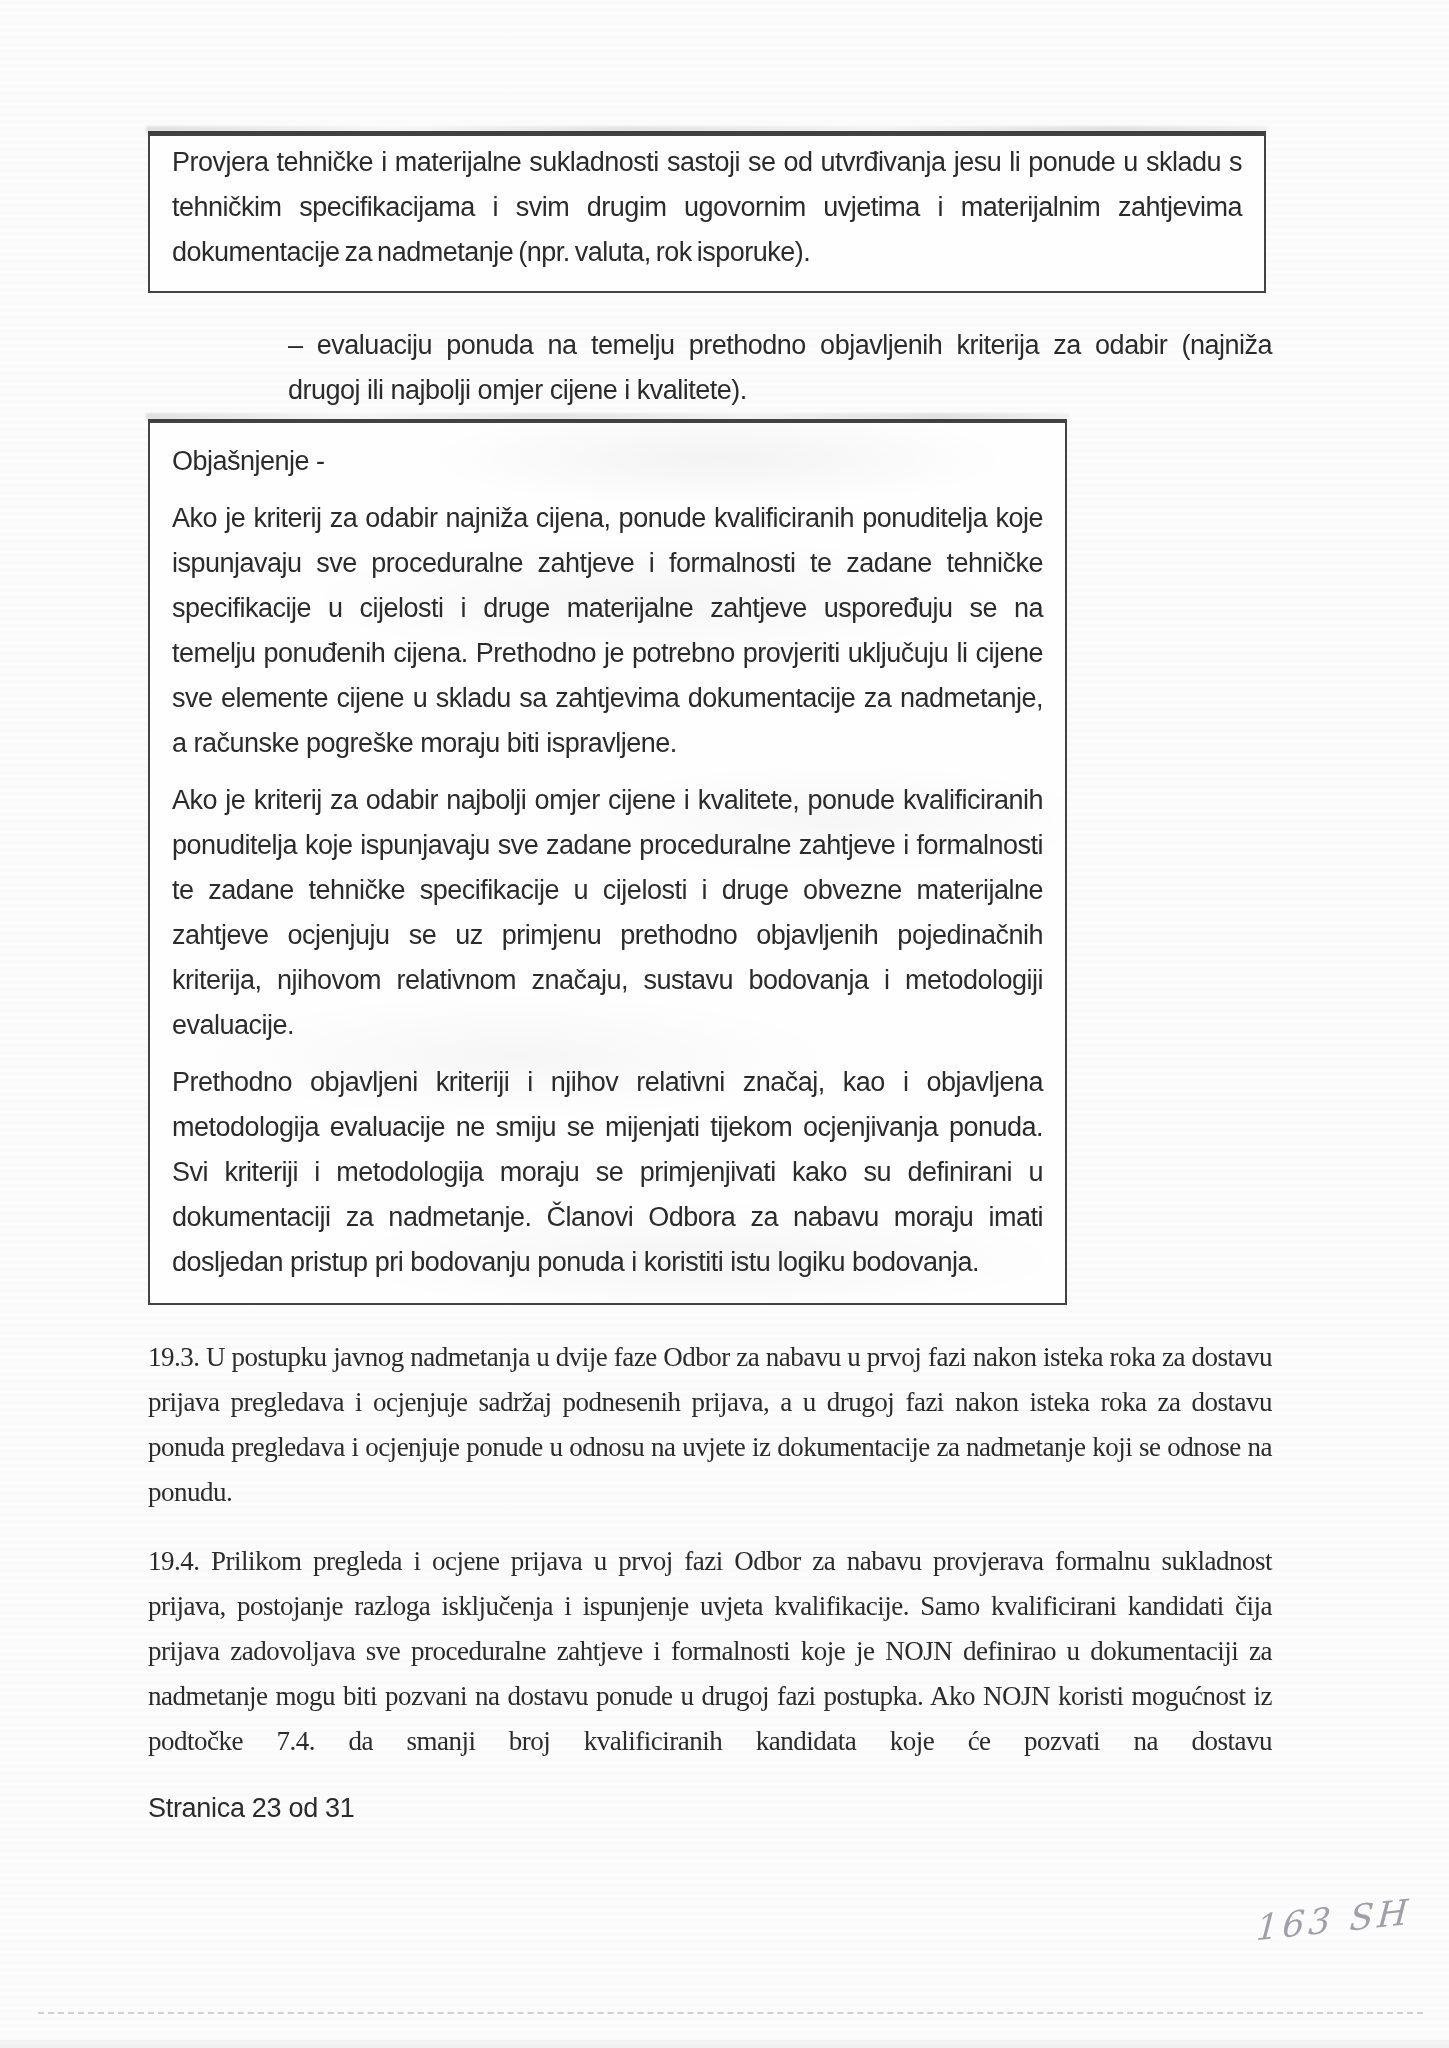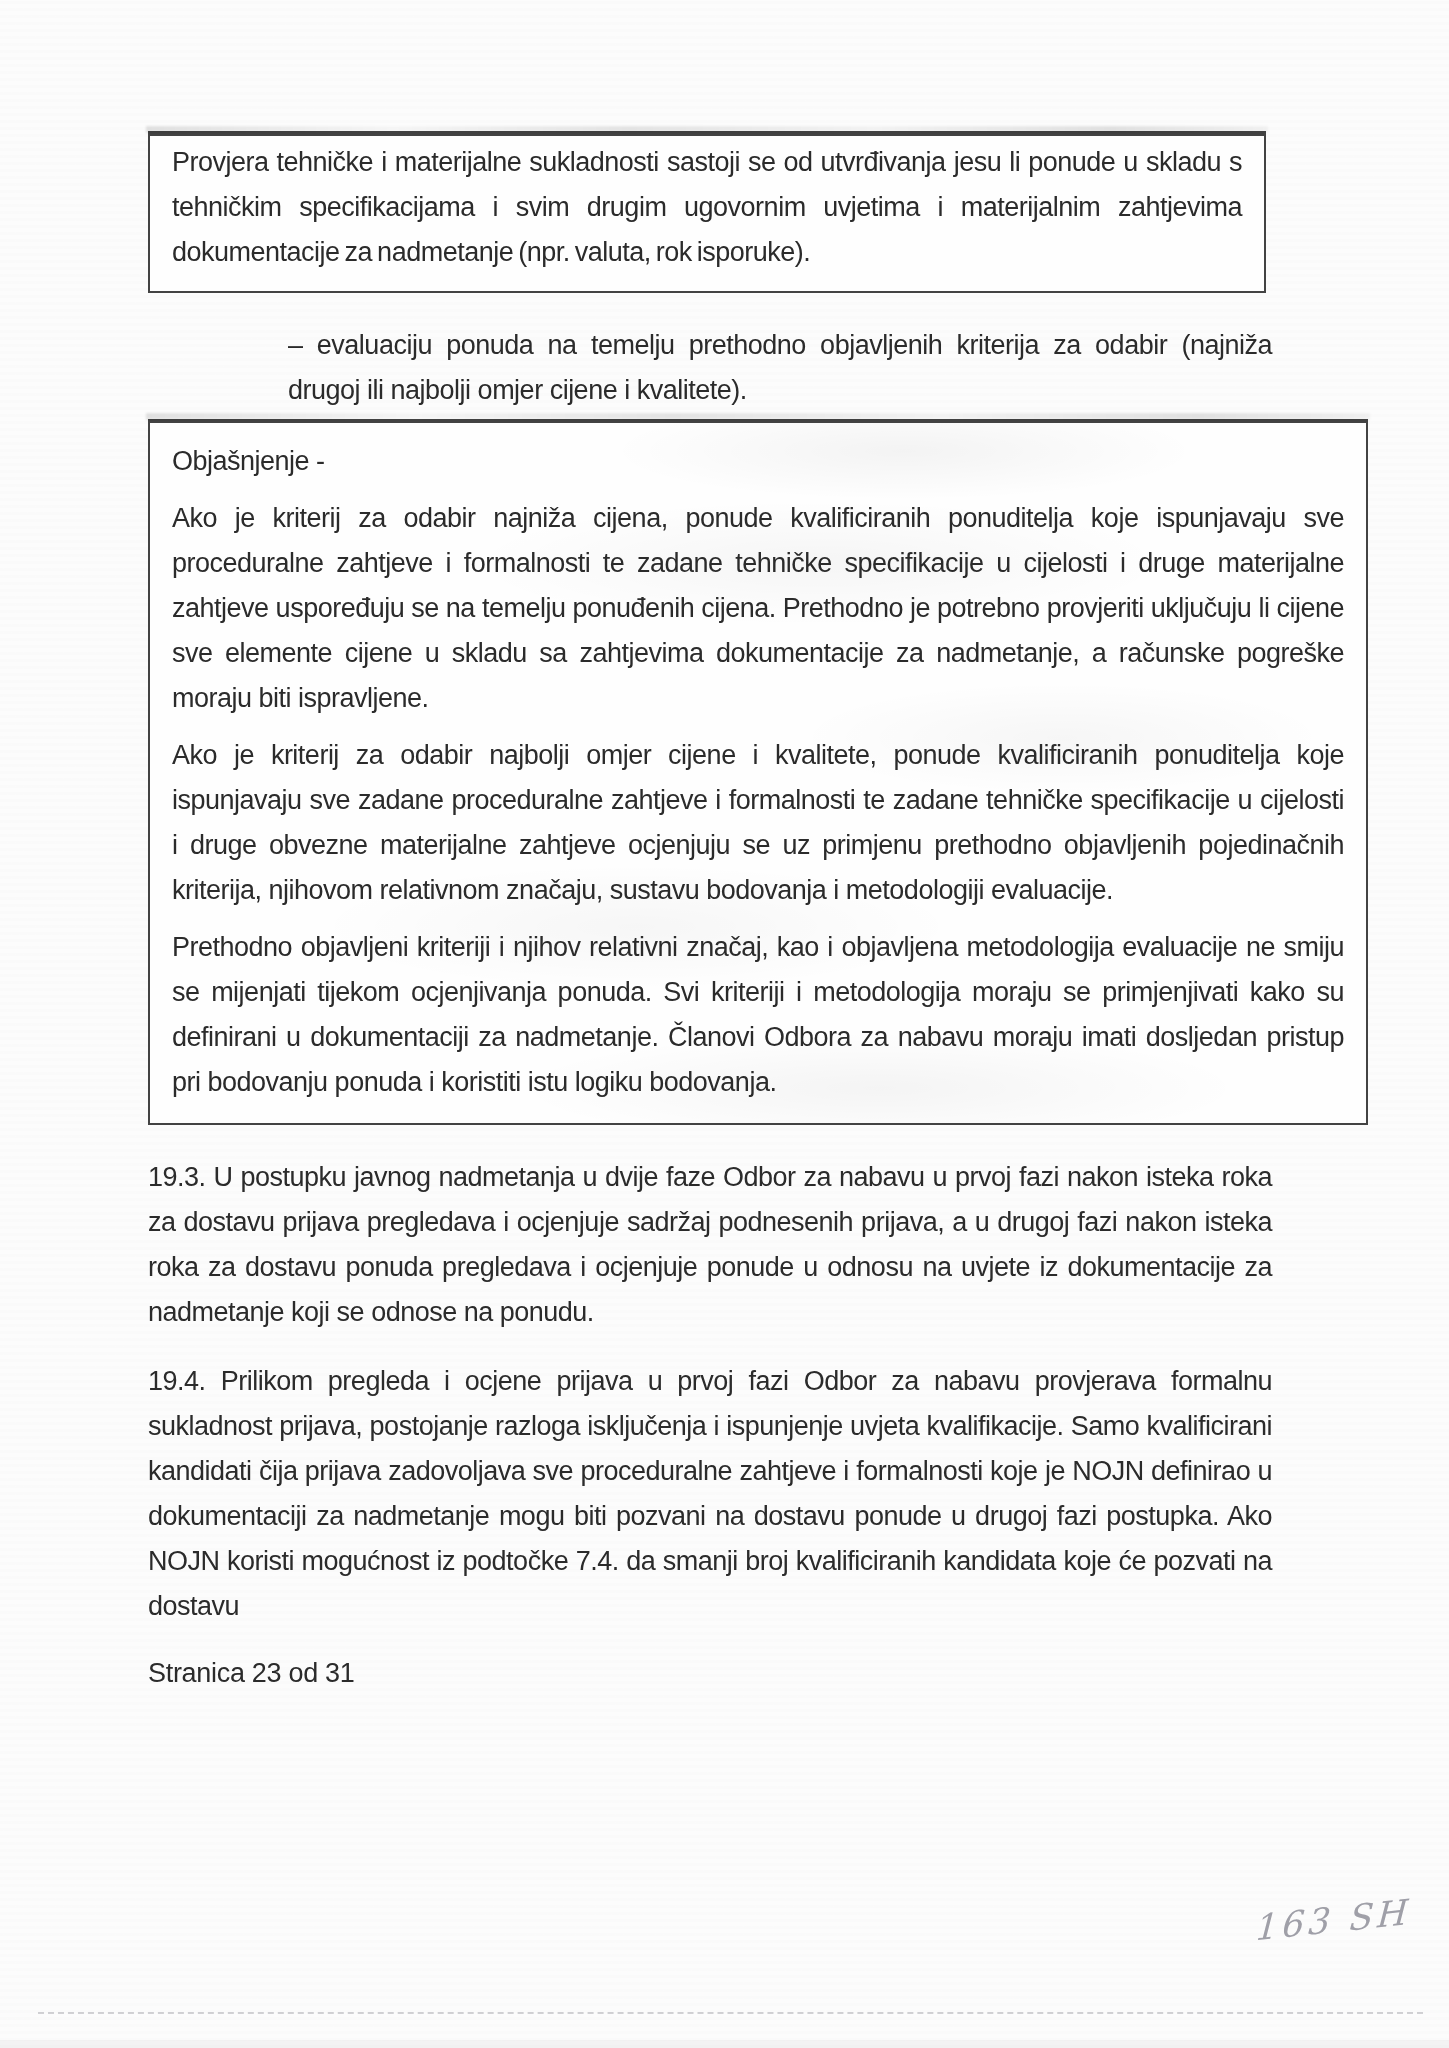--- a/index.html
+++ b/index.html
@@ -43,42 +43,42 @@
       rgba(0,0,0,0.10), rgba(0,0,0,0.02) 22%,
       rgba(0,0,0,0.09) 43%, rgba(0,0,0,0.03) 65%,
       rgba(0,0,0,0.10) 86%, rgba(0,0,0,0.04));
     filter:blur(1px);
   }
   .intro-box{
     width:1118px;
     word-spacing:-2px;
   }
   .expl-box{
-    width:1220px;
+    width:919px;
     margin-top:2px;
     padding:16px 22px 14px 22px;
     border-top-width:4px;
     
     background:
       radial-gradient(ellipse 420px 70px at 62% 4%,  rgba(0,0,0,0.045), transparent 70%),
       radial-gradient(ellipse 500px 90px at 55% 20%, rgba(0,0,0,0.035), transparent 70%),
       radial-gradient(ellipse 380px 80px at 75% 45%, rgba(0,0,0,0.03),  transparent 70%),
       radial-gradient(ellipse 460px 90px at 40% 72%, rgba(0,0,0,0.03),  transparent 70%),
       radial-gradient(ellipse 520px 80px at 60% 95%, rgba(0,0,0,0.04),  transparent 70%),
       #fefefe;
   }
   .expl-heading{margin-bottom:12px;}
   .expl-para{margin-bottom:12px;}
   .expl-para:last-child{margin-bottom:4px;}
 
   .bullet{
     margin:30px 0 6px 140px;
     width:984px;
   }
-  .body-para{margin-top:30px; width:1124px;}
+  .body-para{margin-top:30px; width:1124px;font-family:Liberation Serif, serif;}
   .body-para.p194{margin-top:24px;}
 
   .footer{
     margin-top:22px;
     width:1124px;
     letter-spacing:-0.3px;
   }
 
   .handwriting{
     position:absolute;

